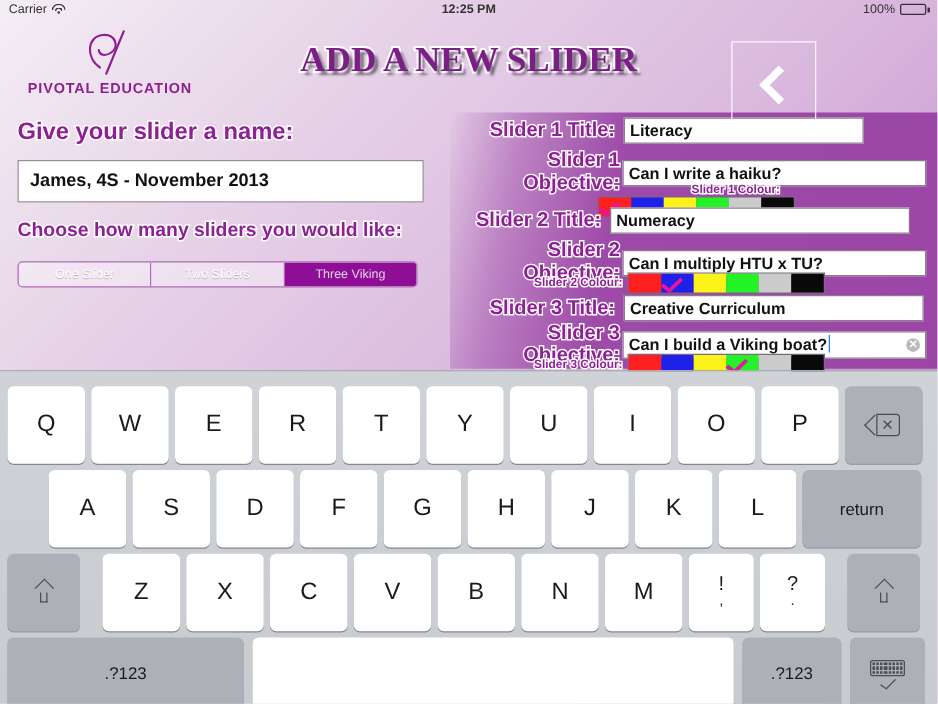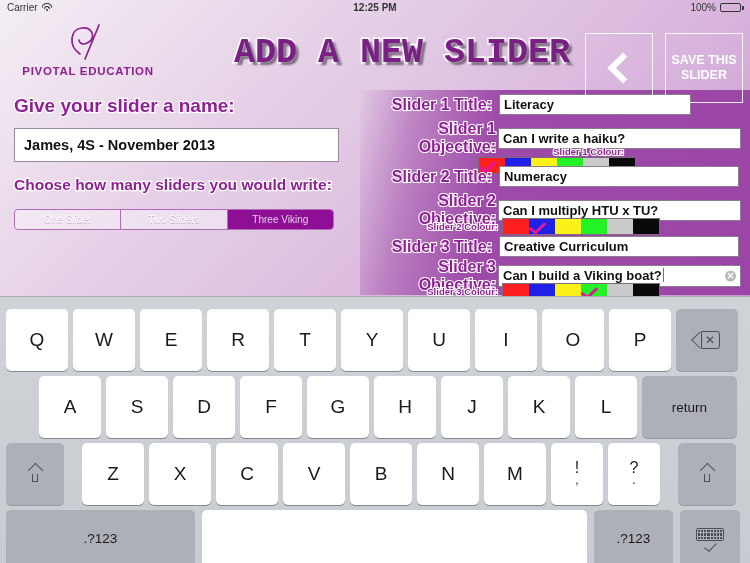--- a/index.html
+++ b/index.html
@@ -32,23 +32,23 @@
   .batt .fill { width: 100%; height: 100%; background: #333; border-radius:1px; }
   .batt .cap { width: 2px; height: 4px; background: #333; margin-left: 1px; border-radius: 0 1px 1px 0; }
 
   
   #header { position: absolute; top: 15px; left: 0; width: 750px; height: 75px; z-index: 30; }
   #logo { position: absolute; left: 8px; top: 5px; width: 160px; text-align: center; }
   #logo .mark { height: 44px; display:flex; align-items:center; justify-content:center; }
   #logo .brand { font-size: 11.5px; font-weight: bold; color: #8e1f8e; letter-spacing: 0.7px; margin-top: 1px; }
 
   #apptitle {
-    position: absolute; left: 180px; top: 18px; width: 390px; text-align: right;
-    font-size: 35px; font-weight: bold; color: #7b1f87; letter-spacing: 0px;
-    font-family: Liberation Mono, monospace;
+    position: absolute; left: 180px; top: 18px; width: 390px; text-align: center;
+    font-size: 28px; font-weight: bold; color: #7b1f87; letter-spacing: 0px;
+    font-family: Liberation Serif, serif;
     -webkit-text-stroke: 3.2px #ffffff; paint-order: stroke fill;
     text-shadow: 3px 3px 2px rgba(40,20,45,0.55);
     white-space: nowrap;
   }
 
   .hdr-btn {
     position: absolute; border: 1px solid rgba(255,255,255,0.9);
     color: #fff; display: flex; align-items: center; justify-content: center;
     text-align: center; font-weight: bold; cursor: pointer;
   }
@@ -181,28 +181,25 @@
         </svg>
       </div>
       <div class="brand">PIVOTAL EDUCATION</div>
     </div>
 
     <div id="apptitle">ADD A NEW SLIDER</div>
 
     <div id="back-btn" class="hdr-btn">
       <span class="chev"></span>
     </div>
-    <div id="save-btn" class="hdr-btn">
-      <span>SAVE THIS SLIDER</span>
-    </div>
   </div>
 
   <div id="name-heading" class="lbl-purple">Give your slider a name:</div>
   <div id="name-input" title="Enter slider name">James, 4S - November 2013</div>
-  <div id="count-heading" class="lbl-purple">Choose how many sliders you would write:</div>
+  <div id="count-heading" class="lbl-purple">Choose how many sliders you would like:</div>
   <div id="seg">
     <div class="seg-item">One Slider</div>
     <div class="seg-item">Two Sliders</div>
     <div class="seg-item active">Three Viking</div>
   </div>
 
   <div id="rightpane">
 
     <div class="frow" style="top:4px;">
       <div class="flabel fbig" style="width:132px;">Slider 1 Title:</div>
@@ -220,21 +217,21 @@
           </div>
         <div class="sw" style="background:#1F20E8"></div>
         <div class="sw" style="background:#FAF218"></div>
         <div class="sw" style="background:#23F226"></div>
         <div class="sw" style="background:#CBCBCB"></div>
         <div class="sw" style="background:#0A0A0A"></div>
       </div>
     </div>
 
     <div class="frow" style="top:76px;">
-      <div class="flabel fbig" style="width:132px;">Slider 2 Title:</div>
+      <div class="flabel fbig" style="width:121px;">Slider 2 Title:</div>
       <div class="finput" style="width:240px; margin-left:7px; height:21px; line-height:19px;">Numeracy</div>
     </div>
     <div class="frow" style="top:102px;">
       <div class="flabel fbig" style="width:136px;">Slider 2 Objective:</div>
       <div class="finput" style="width:243px; margin-left:2px; height:21px; line-height:19px;">Can I multiply HTU x TU?</div>
     </div>
     <div class="frow" style="top:128px;">
       <div class="flabel fsmall" style="width:138px;">Slider 2 Colour:</div>
       <div class="swatches" style="margin-left:4px;">
         <div class="sw" style="background:#FF1F1F"></div>

